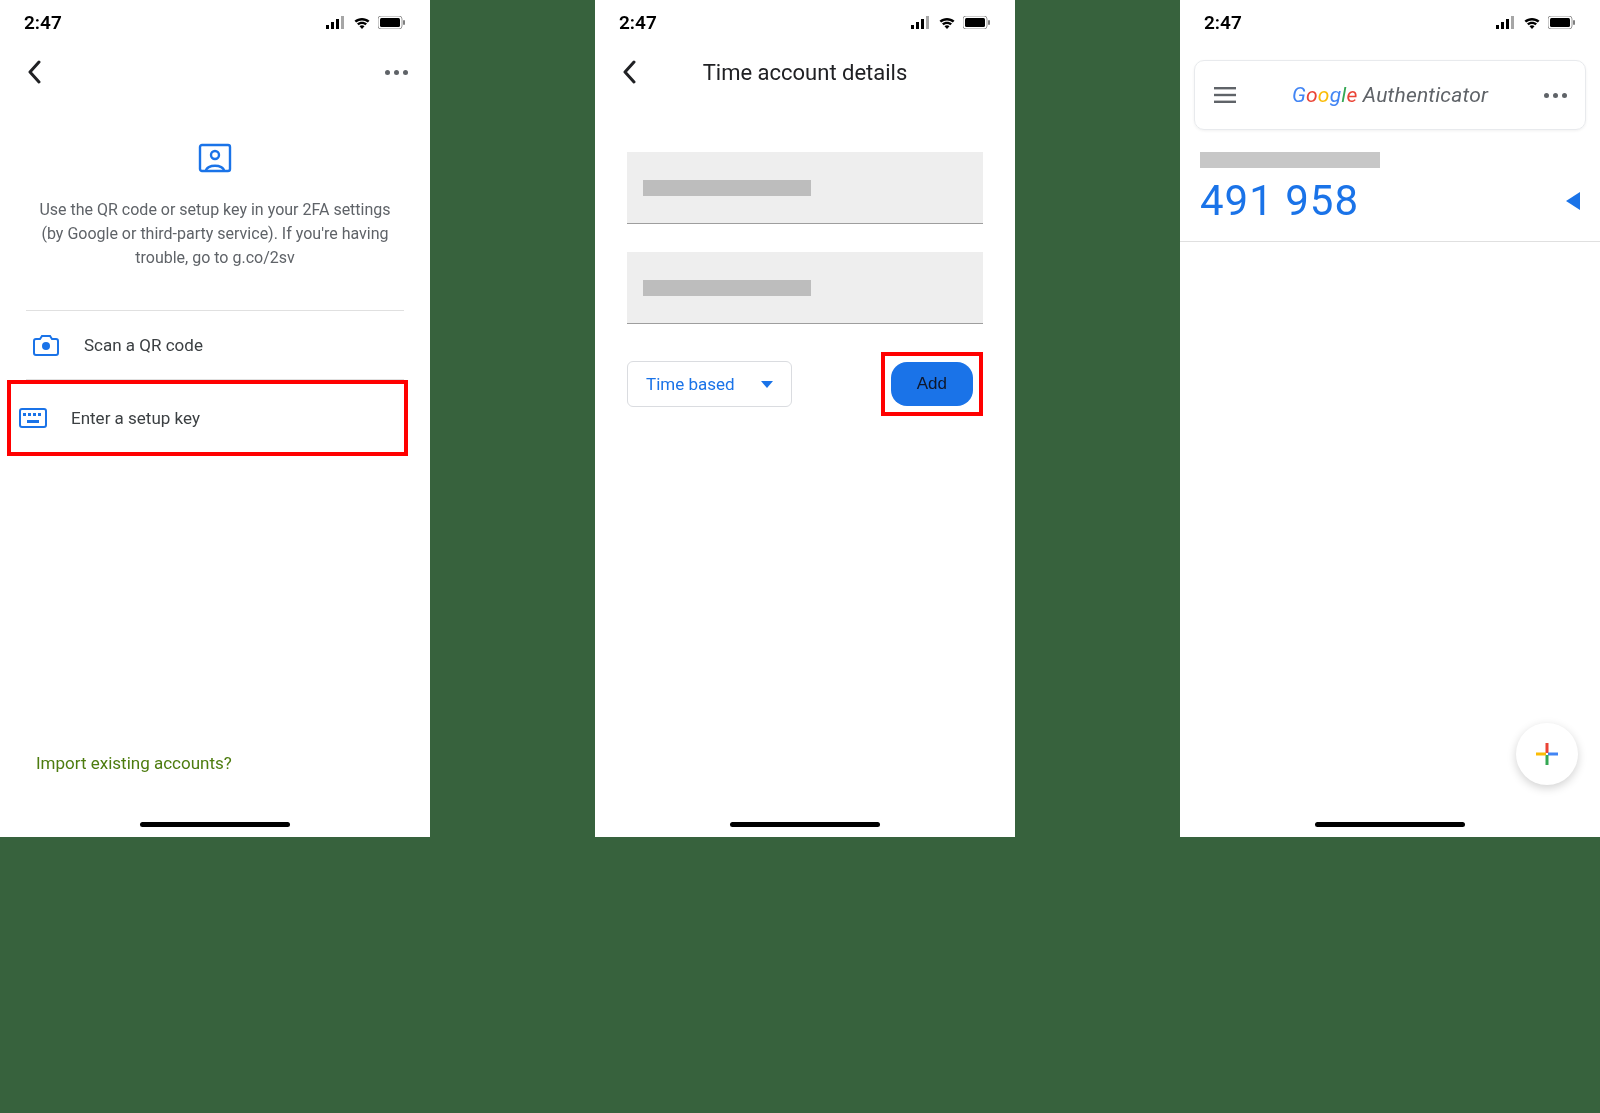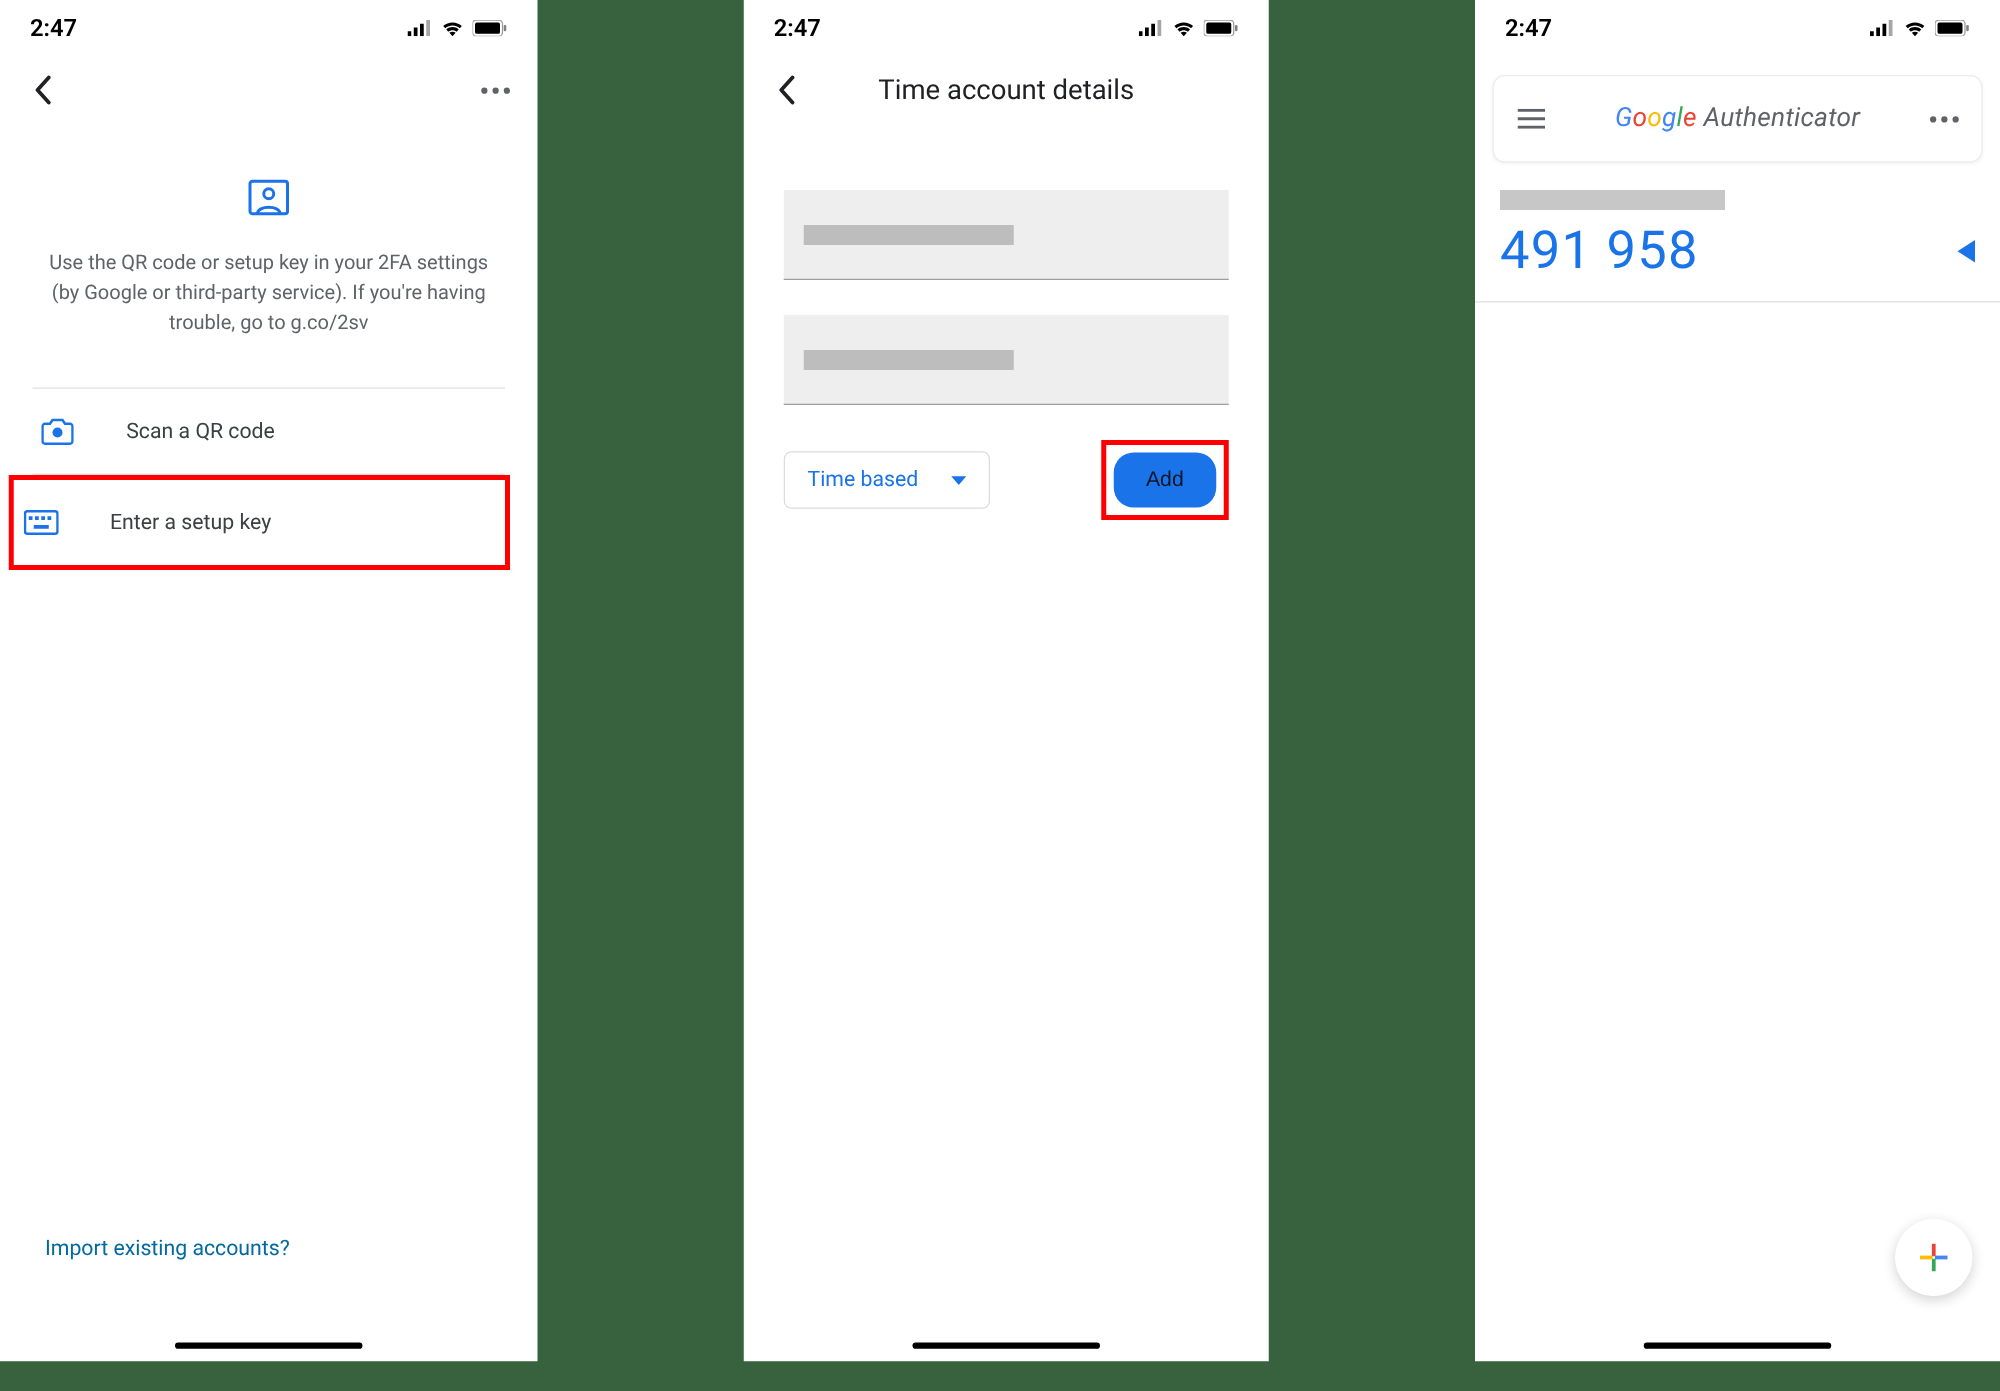--- a/index.html
+++ b/index.html
@@ -7,21 +7,21 @@
     font-family: -apple-system, BlinkMacSystemFont, "Segoe UI", Roboto, Helvetica, Arial, sans-serif;
     background: #37623d;
     width: 1600px;
     height: 1113px;
     display: flex;
     justify-content: space-between;
   }
   .phone {
     background: #fff;
     width: 420px;
-    height: 1089px;
+    height: 837px;
     position: relative;
     overflow: hidden;
   }
   .phone.p1 { width: 430px; }
   .phone.p2 { width: 420px; }
   .phone.p3 { width: 420px; }
 
   
   .status-bar {
     height: 44px;
@@ -90,43 +90,43 @@
     padding: 0 10px;
     text-align: center;
   }
   .option-list {
     margin-top: 20px;
     border-top:1px solid #e0e0e0;
   }
   .option-row {
     display:flex;
     align-items:center;
-    gap: 41px;
+    gap: 24px;
     padding: 20px 8px 20px 6px;
     border-bottom:1px solid #e0e0e0;
     cursor:pointer;
   }
   .option-row .opt-icon {
     width:28px;height:28px;
     display:flex;align-items:center;justify-content:center;
     color:#1a73e8;
   }
   .option-label {
     font-size:17px;
     color:#3c4043;
   }
   .highlight-box {
     border: 4px solid #ff0000;
     margin: 0 -4px;
   }
   .import-link {
     position:absolute;
-    bottom: 80px;
+    bottom: 64px;
     left: 36px;
-    color:#0369a1;
+    color:#4d7c0f;
     font-size:17px;
     cursor:pointer;
   }
   .home-indicator {
     position:absolute;
     bottom:10px;
     left:50%;
     transform:translateX(-50%);
     width:150px;height:5px;
     background:#000;

